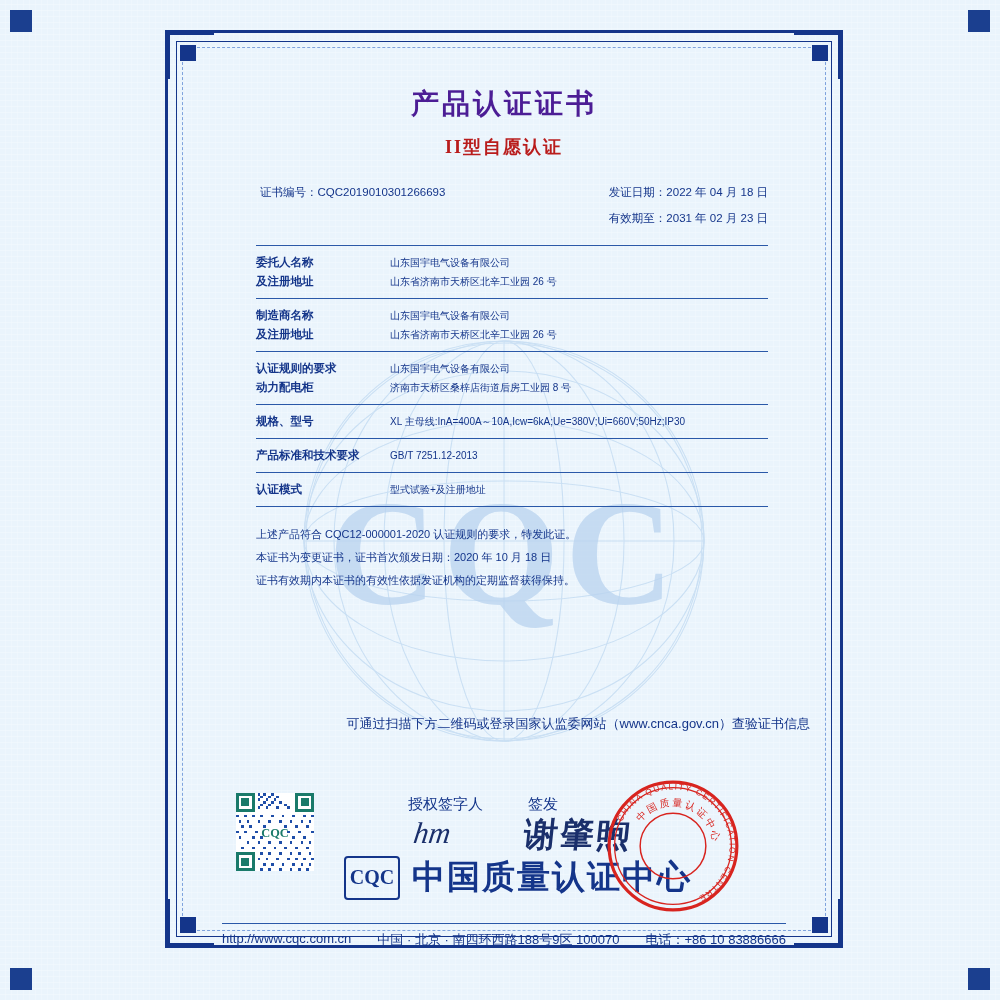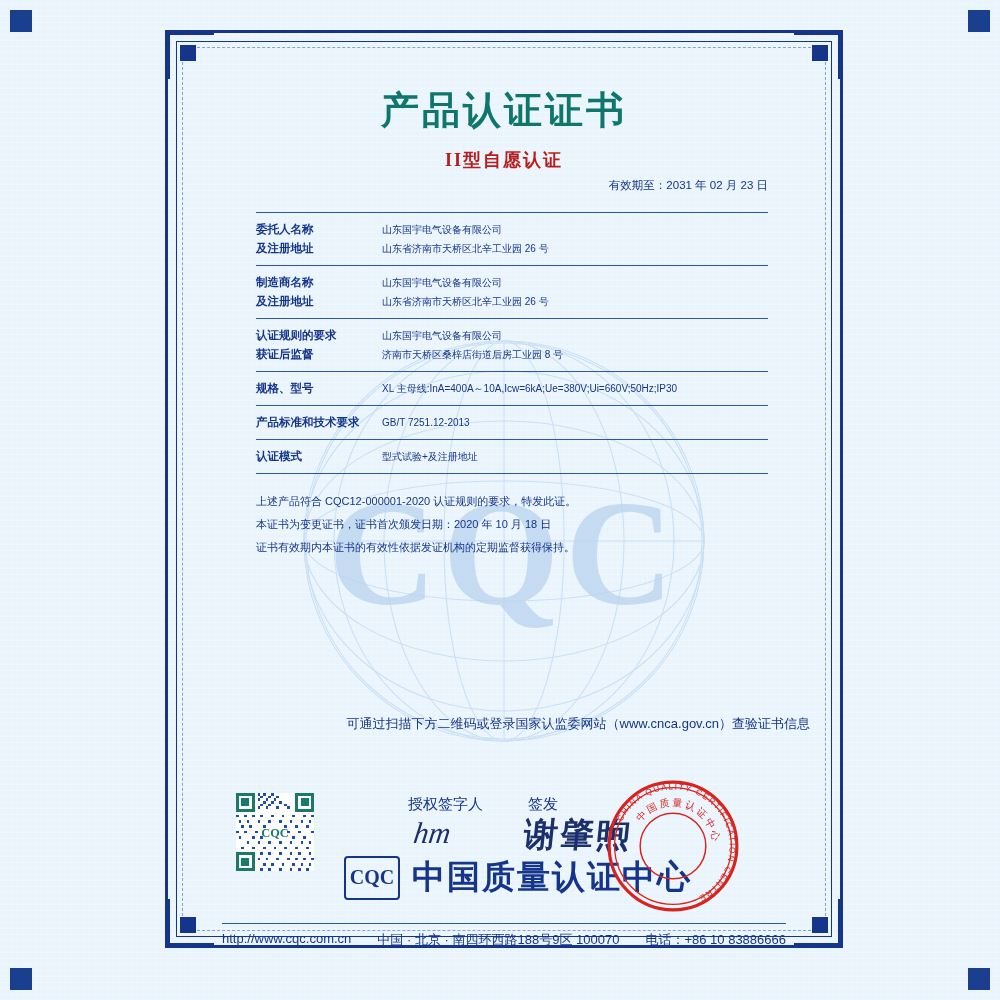--- a/index.html
+++ b/index.html
@@ -121,23 +121,23 @@
     left: 30px;
     right: 30px;
     top: 22px;
     bottom: 22px;
   }
 
   .title {
     text-align: center;
     font-family: "Liberation Serif", serif;
     font-weight: bold;
-    font-size: 38px;
+    font-size: 28px;
     letter-spacing: 3px;
-    color: #0f766e;
+    color: #4c1d95;
     margin-top: 30px;
   }
   .subtitle {
     text-align: center;
     font-family: "Liberation Serif", serif;
     font-weight: bold;
     font-size: 18px;
     letter-spacing: 2px;
     color: #b91c1c;
     margin-top: 12px;
@@ -171,20 +171,21 @@
   }
   .field-block {
     border-bottom: 1px solid #2a58a8;
     padding: 7px 0 7px 0;
   }
   .field-line {
     display: flex;
     align-items: baseline;
     min-height: 19px;
     line-height: 19px;
+    gap: 8px;
   }
   .f-label {
     width: 126px;
     flex: 0 0 126px;
     font-size: 11.5px;
     font-weight: bold;
     color: #14358a;
     white-space: nowrap;
   }
   .f-value {
@@ -355,20 +356,28 @@
         <line x1="235" y1="35" x2="235" y2="435"></line>
       </g>
     </svg>
     <div class="wm-text">CQC</div>
 
     <div class="content">
 
       <div class="title">产品认证证书</div>
       <div class="subtitle">II型自愿认证</div>
 
+      <div class="meta-row">
+        <div class="meta-left">
+          <span>证书编号：</span><span>CQC2019010301266693</span>
+        </div>
+        <div class="meta-right">
+          <span>发证日期：</span><span>2022 年 04 月 18 日</span>
+        </div>
+      </div>
       <div class="meta-row meta-row2">
         <div class="meta-right">
           <span>有效期至：</span><span>2031 年 02 月 23 日</span>
         </div>
       </div>
 
       <div class="fields">
         <div class="field-block">
           <div class="field-line">
             <div class="f-label">委托人名称</div>
@@ -390,21 +399,21 @@
             <div class="f-value">山东省济南市天桥区北辛工业园 26 号</div>
           </div>
         </div>
 
         <div class="field-block">
           <div class="field-line">
             <div class="f-label">认证规则的要求</div>
             <div class="f-value">山东国宇电气设备有限公司</div>
           </div>
           <div class="field-line">
-            <div class="f-label">获证后监督</div>
+            <div class="f-label">动力配电柜</div>
             <div class="f-value">济南市天桥区桑梓店街道后房工业园 8 号</div>
           </div>
         </div>
 
         <div class="field-block">
           <div class="field-line">
             <div class="f-label">规格、型号</div>
             <div class="f-value">XL 主母线:InA=400A～10A,Icw=6kA;Ue=380V;Ui=660V;50Hz;IP30</div>
           </div>
         </div>

